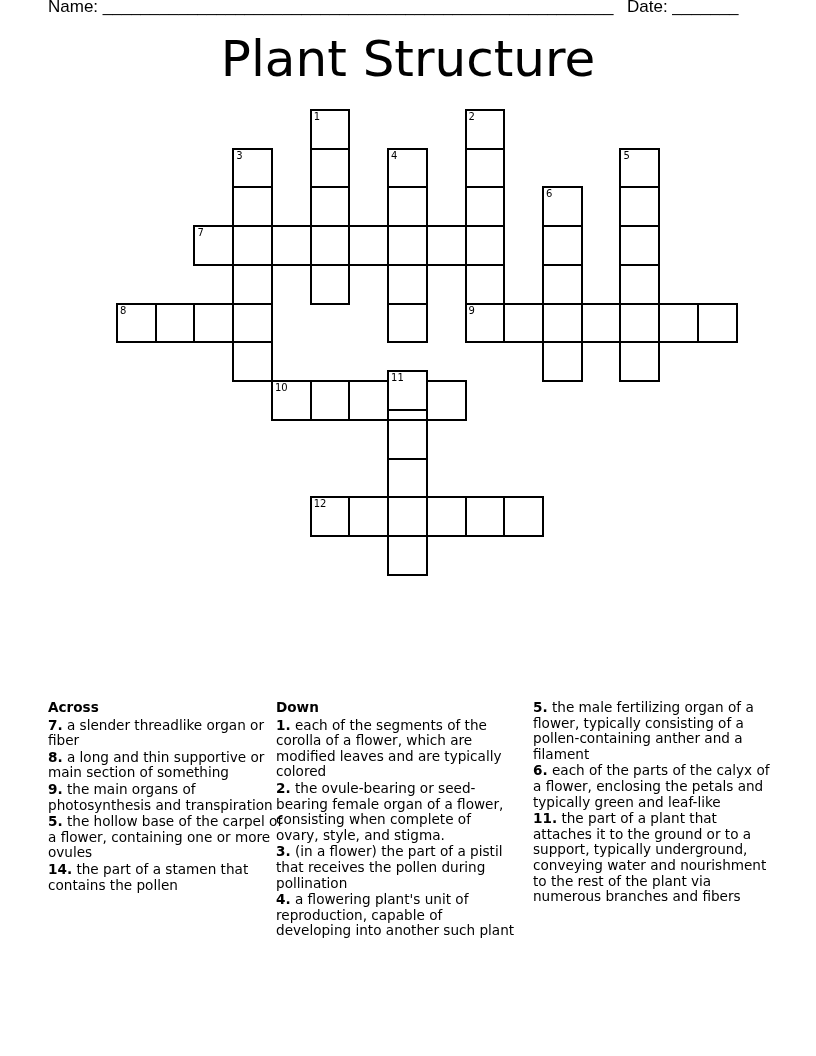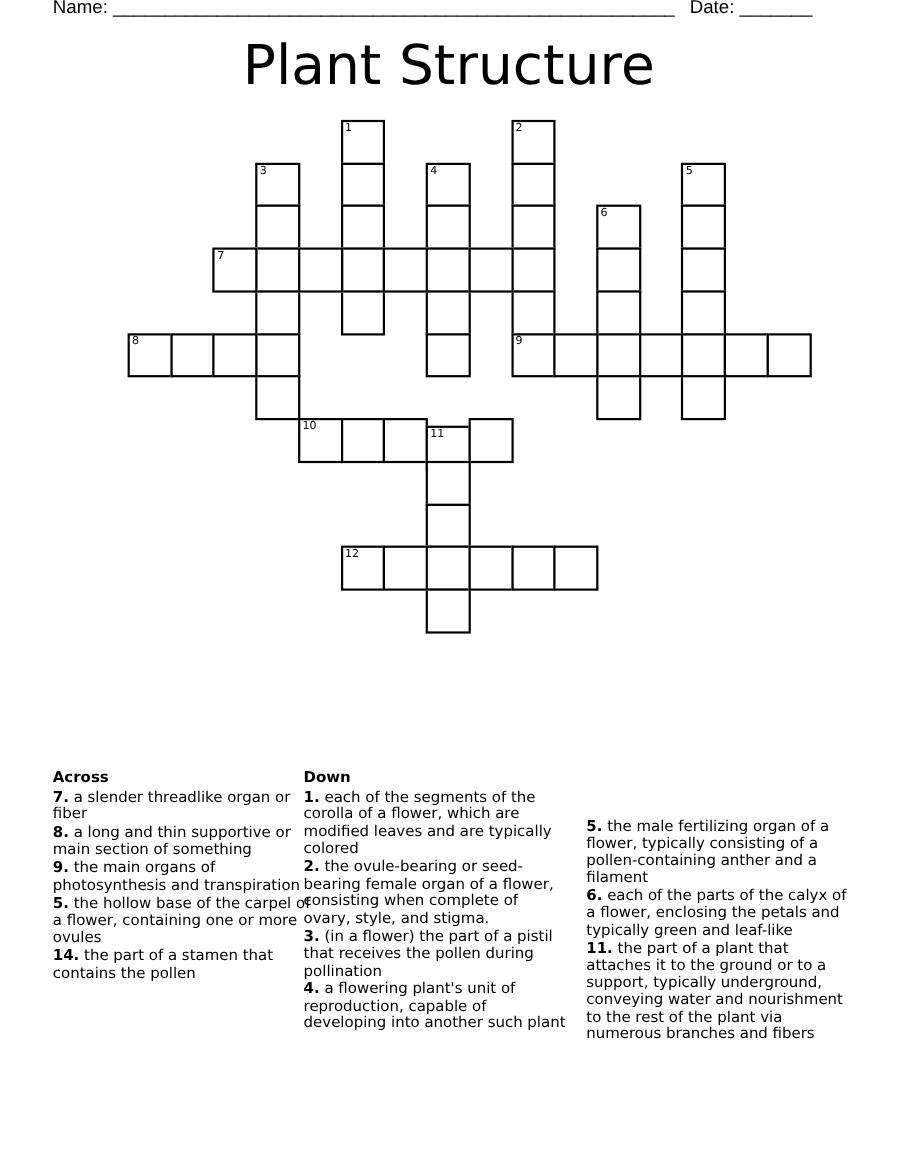--- a/index.html
+++ b/index.html
@@ -10,21 +10,21 @@
     .title { position:absolute; top:30px; left:0; width:816px; text-align:center; font-family:"DejaVu Sans", sans-serif; font-size:50px; letter-spacing:0px; }
     .grid { position:absolute; left:0; top:0; }
     .cell { position:absolute; width:38.73px; height:38.73px; box-sizing:border-box; border:2px solid #000; background:#fff; margin-left:-1px; margin-top:-1px; }
     .num { position:absolute; top:0px; left:2px; font-family:"DejaVu Sans", sans-serif; font-size:10px; line-height:12px; }
     .clues-col { position:absolute; top:700px; font-family:"DejaVu Sans", sans-serif; font-size:13.6px; line-height:15.6px; width:240px; }
     .clues-head { font-weight:bold; margin-bottom:2px; display:block; }
     .clue { margin-bottom:1px; }
     .clue b { font-weight:bold; }
     #col-across { left:48px; }
     #col-down { left:276px; }
-    #col-down2 { left:533px;margin-top:44px; }
+    #col-down2 { left:533px; }
   </style>
 </head>
 <body>
 
 <div class="header-line" id="name-line">Name: ______________________________________________________</div>
 <div class="header-line" id="date-line">Date: _______</div>
 
 <div class="title">Plant Structure</div>
 
 <div class="grid" id="grid">
@@ -88,21 +88,21 @@
     <div class="cell" style="left: 194.46px; top: 303.65px; width: 40.73px; height: 40.73px;"></div>
     <div class="cell" style="left: 504.3px; top: 303.65px; width: 40.73px; height: 40.73px;"></div>
     <div class="cell" style="left: 581.76px; top: 303.65px; width: 40.73px; height: 40.73px;"></div>
     <div class="cell" style="left: 659.22px; top: 303.65px; width: 40.73px; height: 40.73px;"></div>
     <div class="cell" style="left: 697.95px; top: 303.65px; width: 40.73px; height: 40.73px;"></div>
     <div class="cell" style="left: 271.92px; top: 381.11px; width: 40.73px; height: 40.73px;">
       <span class="num">10</span>
     </div>
     <div class="cell" style="left: 310.65px; top: 381.11px; width: 40.73px; height: 40.73px;"></div>
     <div class="cell" style="left: 349.38px; top: 381.11px; width: 40.73px; height: 40.73px;"></div>
-    <div class="cell" style="left: 388.11px; top: 388px; width: 40.73px; height: 40.73px;">
+    <div class="cell" style="left: 388.11px; top: 371px; width: 40.73px; height: 40.73px;">
       <span class="num">11</span>
     </div>
     <div class="cell" style="left: 426.84px; top: 381.11px; width: 40.73px; height: 40.73px;"></div>
     <div class="cell" style="left: 388.11px; top: 419.84px; width: 40.73px; height: 40.73px;"></div>
     <div class="cell" style="left: 388.11px; top: 458.57px; width: 40.73px; height: 40.73px;"></div>
     <div class="cell" style="left: 388.11px; top: 497.3px; width: 40.73px; height: 40.73px;"></div>
     <div class="cell" style="left: 388.11px; top: 536.03px; width: 40.73px; height: 40.73px;"></div>
     <div class="cell" style="left: 310.65px; top: 497.3px; width: 40.73px; height: 40.73px; padding-left: 30px;">
       <span class="num">12</span>
     </div>

